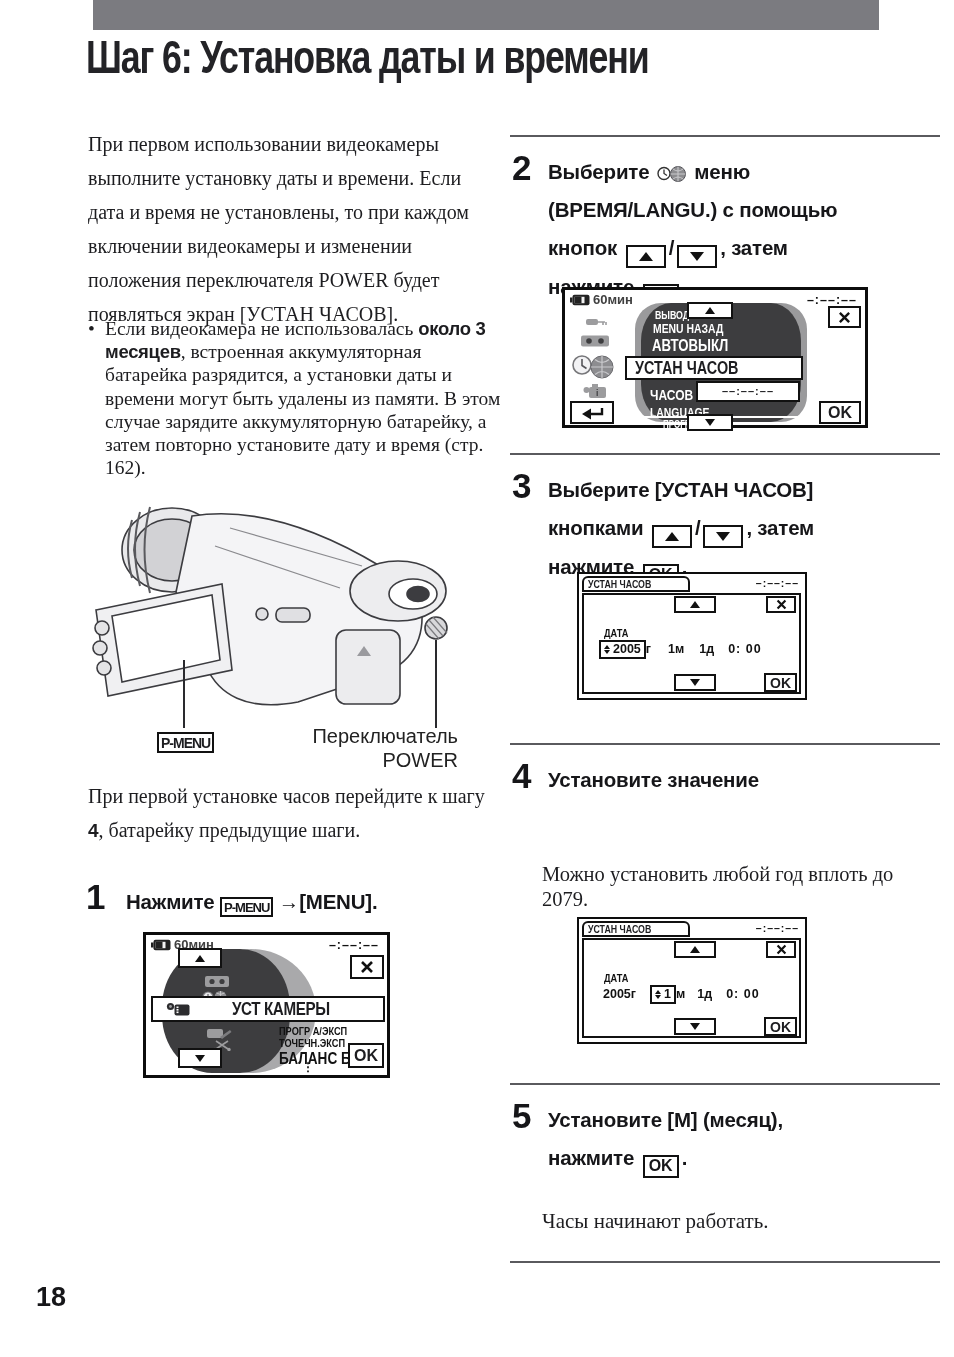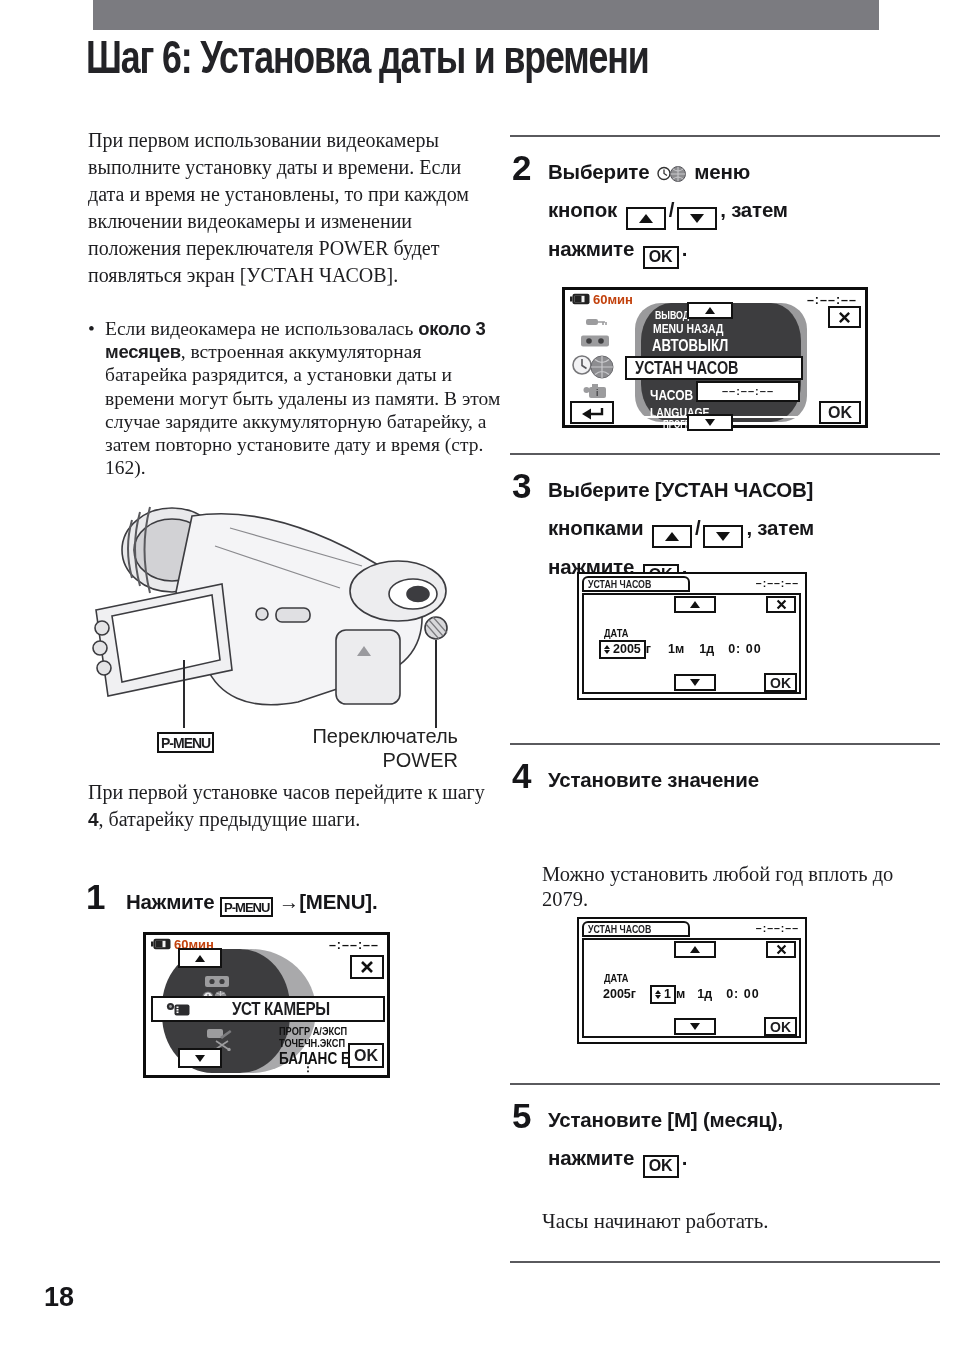--- a/index.html
+++ b/index.html
@@ -2,40 +2,40 @@
 <html><head>
 <meta charset="utf-8">
 <style>
   *{margin:0;padding:0;box-sizing:border-box}
   html,body{background:#fff}
   body{width:954px;height:1357px;position:relative;font-family:"Liberation Serif",serif;color:#1d1d20;overflow:hidden}
   .abs{position:absolute}
   .sans{font-family:"Liberation Sans",sans-serif}
   .topbar{left:93px;top:0;width:786px;height:30px;background:#7b7b80}
   .title{left:86px;top:33px;font:bold 47px/1 "Liberation Sans",sans-serif;letter-spacing:-1.5px;transform:scaleX(.76);transform-origin:left top;white-space:nowrap;color:#232327}
-  .body-text{font-size:20px;line-height:27px}
+  .body-text{font-size:20px;line-height:34px}
   .note-text{font-size:19.5px;line-height:23.2px}
   .boldsans{font-family:"Liberation Sans",sans-serif;font-weight:bold;font-size:18.5px;letter-spacing:-.3px}
   .stepnum{font:bold 35px/35px "Liberation Sans",sans-serif;color:#161619}
   .steptext{font:bold 20.5px/38px "Liberation Sans",sans-serif;letter-spacing:-.2px;color:#161619;white-space:nowrap}
   .rule{height:2px;background:#5a5a5e}
   .kb{display:inline-flex;align-items:center;justify-content:center;border:2px solid #111;background:#fff;vertical-align:-6px;margin:0 3px}
   .kb.ud{width:40px;height:23px}
   .kb.okb{height:23px;min-width:36px;font:bold 16px/1 "Liberation Sans",sans-serif;padding:0 2px;letter-spacing:0}
   .tri{width:0;height:0}
   .tri.u{border-left:7px solid transparent;border-right:7px solid transparent;border-bottom:9px solid #111}
   .tri.d{border-left:7px solid transparent;border-right:7px solid transparent;border-top:9px solid #111}
   .tri.su{border-left:5px solid transparent;border-right:5px solid transparent;border-bottom:7px solid #111}
   .tri.sd{border-left:5px solid transparent;border-right:5px solid transparent;border-top:7px solid #111}
   .pbox{display:inline-block;border:2px solid #111;font:bold 14px/1 "Liberation Sans",sans-serif;padding:2px 2px 1px;letter-spacing:-1px;vertical-align:-3px;white-space:nowrap}
   .screen{position:absolute;border:3px solid #0d0d0d;background:#fff}
   .sbtn{position:absolute;display:flex;align-items:center;justify-content:center;background:#fff;border:2px solid #111}
   .cond{display:inline-block;transform:scaleX(.8);transform-origin:left center;white-space:nowrap}
   .wrow{position:absolute;color:#fff;font-family:"Liberation Sans",sans-serif;font-weight:bold;white-space:nowrap}
-  .scr-bat{position:absolute;left:5px;top:3px;display:flex;align-items:flex-start;font:bold 13px/1 "Liberation Sans",sans-serif;color:#c2410c}
+  .scr-bat{position:absolute;left:5px;top:3px;display:flex;align-items:center;font:bold 13px/1 "Liberation Sans",sans-serif;color:#404040}
   .scr-tc{position:absolute;top:4px;font:bold 12.5px/1 "Liberation Sans",sans-serif;letter-spacing:1px;color:#111}
   .spin{display:inline-flex;flex-direction:column;align-items:center;margin-right:3px}
   .spin i{display:block;width:0;height:0;border-left:3.5px solid transparent;border-right:3.5px solid transparent}
   .spin .su2{border-bottom:4.5px solid #111;margin-bottom:1.5px}
   .spin .sd2{border-top:4.5px solid #111}
   .datebox{display:inline-flex;align-items:center;border:2px solid #111;padding:0 3px;height:19px}
   .daterow{position:absolute;display:flex;align-items:center;font:bold 12.5px/1 "Liberation Sans",sans-serif;color:#111}
   .tab{position:absolute;display:flex;align-items:center;background:#fff;border:2px solid #111;border-radius:6px 6px 0 0;padding-left:4px;font:bold 11px/1 "Liberation Sans",sans-serif}
   .pagenum{font:bold 27px/1 "Liberation Sans",sans-serif;color:#161619}
   .powerlbl{font:20px/24px "Liberation Sans",sans-serif;text-align:right;color:#222}
@@ -180,20 +180,21 @@
 <div class="abs stepnum" style="left:512px;top:150px">2</div>
 <div class="abs steptext" style="left:548px;top:153px">
   <div><span>Выберите</span>
     <svg style="display:inline-block;vertical-align:-3px;margin:0 2px" width="30" height="17" viewBox="0 0 30 17">
         <circle cx="7" cy="8.5" r="6" fill="#fff" stroke="#333" stroke-width="1.4"></circle>
         <path d="M7 4.5 v4 l3 2" stroke="#333" stroke-width="1.3" fill="none"></path>
         <circle cx="21" cy="9" r="7.5" fill="#8d8d90" stroke="#55555a" stroke-width="1"></circle>
         <path d="M13.5 9 h15 M21 1.5 v15 M16 4 q5 4 10 0 M16 14 q5 -4 10 0" stroke="#c9c9cc" stroke-width="1" fill="none"></path>
       </svg>
     <span>меню</span></div>
+  <div>(ВРЕМЯ/LANGU.) с помощью</div>
   <div><span>кнопок</span>
     <span class="kb ud">
         <span class="tri u"></span>
       </span><span>/</span><span class="kb ud">
         <span class="tri d"></span>
       </span><span>, затем</span></div>
   <div><span>нажмите</span>
     <span class="kb okb">OK</span><span>.</span></div>
 </div>
 
@@ -376,13 +377,13 @@
 <div class="abs stepnum" style="left:512px;top:1098px">5</div>
 <div class="abs steptext" style="left:548px;top:1101px">
   <div>Установите [М] (месяц),</div>
   <div><span>нажмите</span>
     <span class="kb okb">OK</span><span>.</span></div>
 </div>
 <p class="abs body-text" style="left:542px;top:1209px;width:398px;font-size:21px;line-height:25px">Часы начинают работать.</p>
 
 <div class="abs rule" style="left:510px;top:1261px;width:430px"></div>
 
-<div class="abs pagenum" style="left:44px;top:1284px">18</div>
+<div class="abs pagenum" style="left:36px;top:1284px">18</div>
 
 </body></html>

